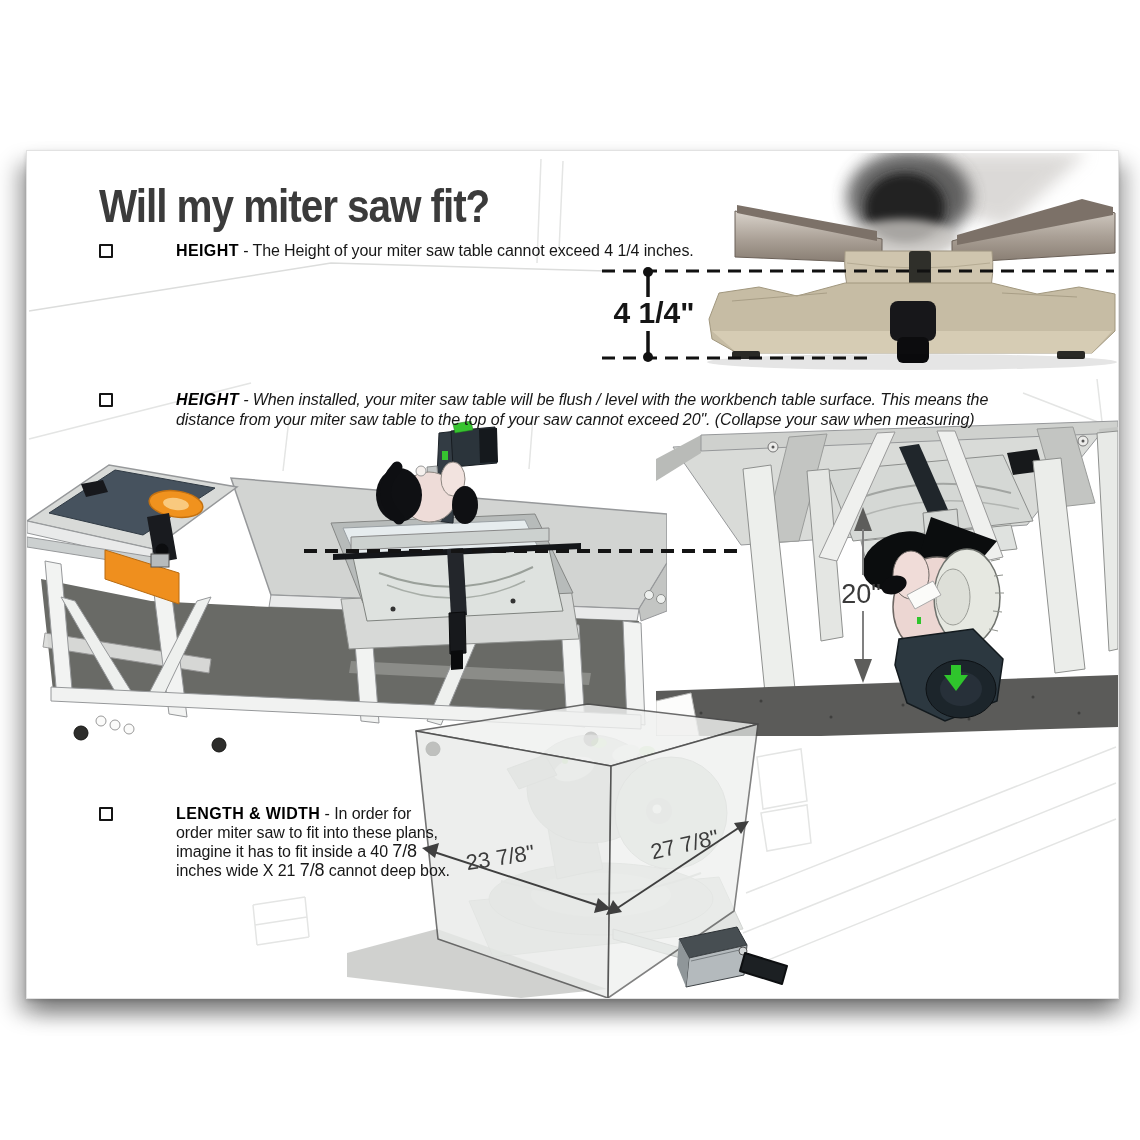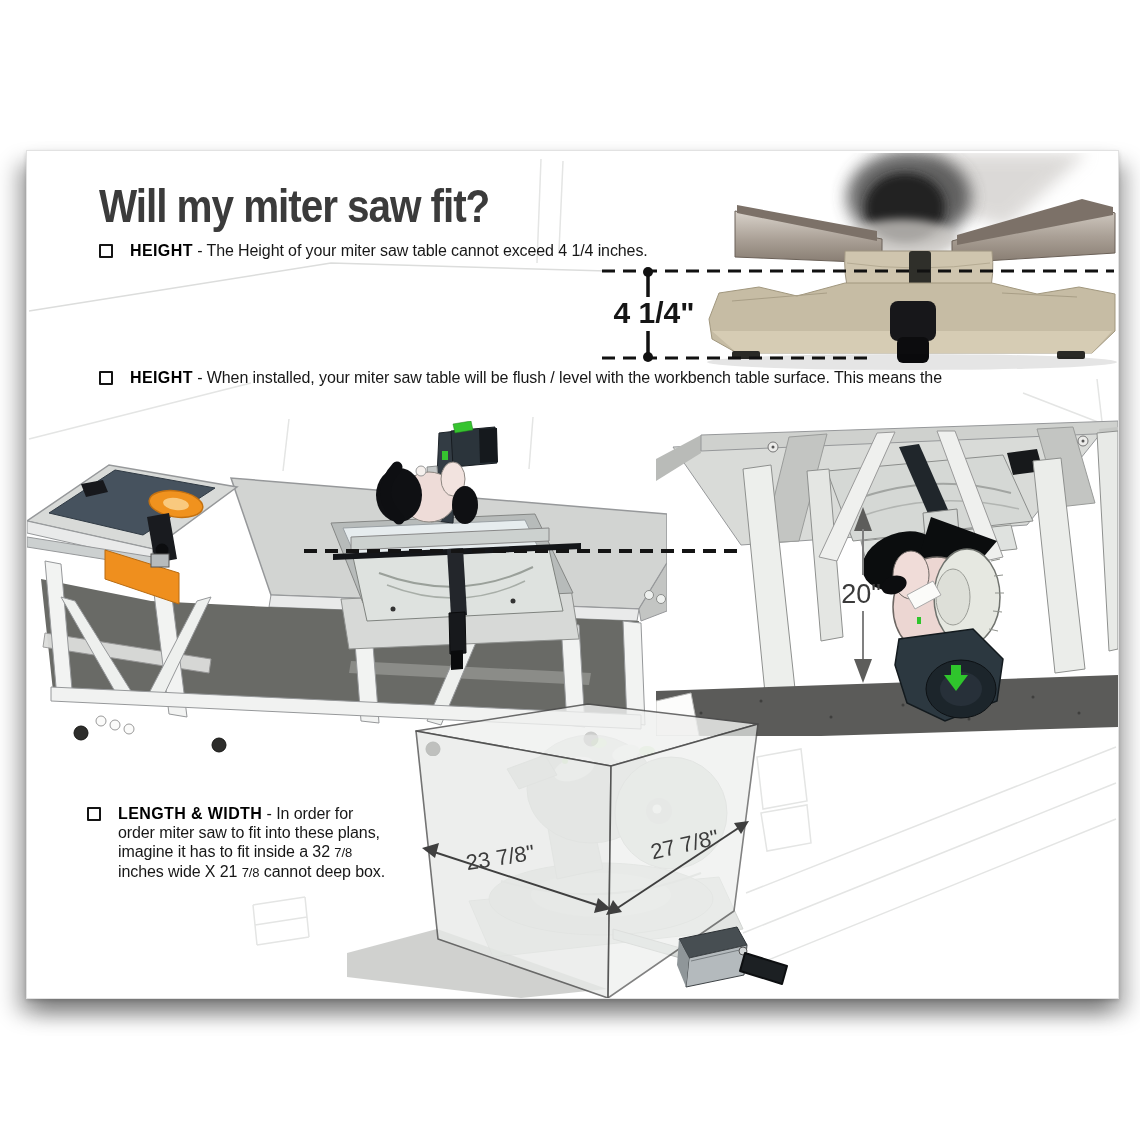--- a/index.html
+++ b/index.html
@@ -12,28 +12,28 @@
   .fig-photo{left:565px;top:2px;z-index:3;}
   .fig-bench{left:0px;top:270px;}
   .fig-under{left:629px;top:265px;}
   .fig-box{left:314px;top:530px;z-index:4;}
   .dash-line{position:absolute;left:277px;top:398px;width:440px;height:4px;z-index:3;
         background:repeating-linear-gradient(to right,#141414 0 13px,transparent 13px 21px);}
   .page-title{position:absolute;left:72px;top:28px;margin:0;font-size:46px;font-weight:700;color:#3b3b3b;
         letter-spacing:-1.2px;transform:scaleX(.88);transform-origin:left top;white-space:nowrap;z-index:5;}
   .bullet{position:absolute;display:flex;align-items:flex-start;z-index:5;color:#171717;}
   .bullet .box{flex:0 0 auto;width:10px;height:10px;border:2px solid #141414;border-radius:1px;margin-top:3px;margin-right:17px;background:#fff;}
-  .btext{font-size:16px;line-height:20px;letter-spacing:-0.1px;}
+  .btext{font-size:16px;line-height:20px;letter-spacing:-0.1px;margin-left:46px;}
   .blabel{font-weight:700;color:#000;letter-spacing:.4px;}
   .b1{left:72px;top:90px;width:660px;}
-  .b2{left:72px;top:217px;width:920px;}
-  .b3{left:60px;top:653px;}
+  .b2{left:72px;top:239px;width:920px;font-style:italic;}
+  .b3{left:72px;top:653px;}
   .b3 .btext{line-height:19px;}
   .b3 .line{white-space:nowrap;}
-  .frac{font-size:13px;}
+  .frac{font-size:18px;}
   svg text{font-family:"Liberation Sans",sans-serif;}
 </style>
 </head>
 <body>
 
 <div class="card">
 
   <svg class="bg-lines" viewBox="26 150 1091 847" width="1091" height="847">
     <g fill="none" stroke="#e4e5e4" stroke-width="1.5">
       <path d="M 28 310 L 330 262 L 606 270" stroke="#dcdddc"></path>
@@ -310,26 +310,27 @@
 
   <div class="bullet b1">
     <span class="box"></span>
     <div class="btext"><span class="blabel">HEIGHT</span> <span>- The Height of your miter saw table cannot exceed 4 1/4 inches.</span></div>
   </div>
 
   <div class="bullet b2">
     <span class="box"></span>
     <div class="btext">
       <div><span class="blabel">HEIGHT</span> <span>- When installed, your miter saw table will be flush / level with the workbench table surface.  This means the</span></div>
+      <div>distance from your miter saw table to the top of your saw cannot exceed 20". (Collapse your saw when measuring)</div>
     </div>
   </div>
 
   <div class="bullet b3">
     <span class="box"></span>
     <div class="btext">
       <div class="line"><span class="blabel">LENGTH &amp; WIDTH</span> <span>- In order for</span></div>
       <div class="line">order miter saw to fit into these plans,</div>
-      <div class="line"><span>imagine it has to fit inside a 32 </span><span class="frac">7/8</span></div>
+      <div class="line"><span>imagine it has to fit inside a 40 </span><span class="frac">7/8</span></div>
       <div class="line"><span>inches wide X 21 </span><span class="frac">7/8</span><span>  cannot deep box.</span></div>
     </div>
   </div>
 
 </div>
 
 </body></html>

